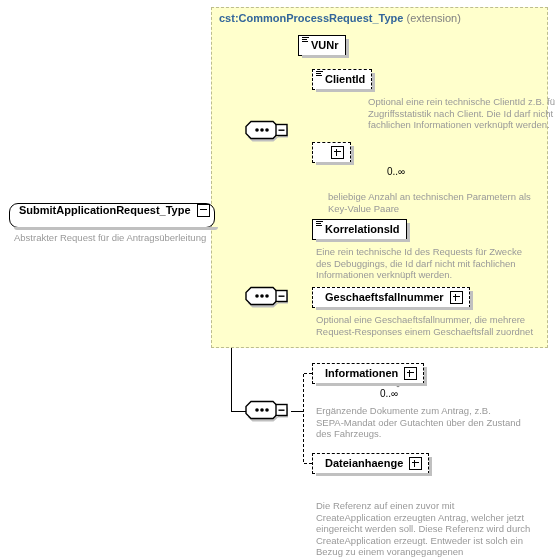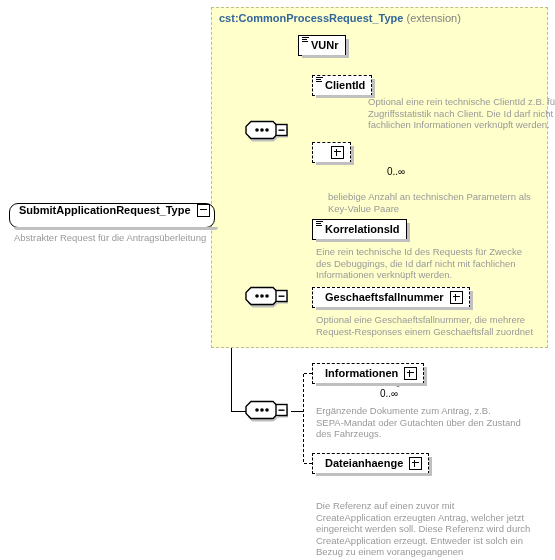--- a/index.html
+++ b/index.html
@@ -285,21 +285,21 @@
 
 <div class="node solid" style="left:298px; top:35px;">
   <span class="elem-glyph">
       <i></i>
       <i></i>
       <i></i>
     </span>
   <span class="lbl">VUNr</span>
 </div>
 
-<div class="node dashed" style="left:312px; top:75px;">
+<div class="node dashed" style="left:312px; top:69px;">
   <span class="elem-glyph">
       <i></i>
       <i></i>
       <i></i>
     </span>
   <span class="lbl">ClientId</span>
 </div>
 <div class="desc" style="left:320px; top:96px; width:215px;margin-left:48px;">Optional eine rein technische ClientId z.B. für eine
 Zugriffsstatistik nach Client. Die Id darf nicht mit
 fachlichen Informationen verknüpft werden.</div>

